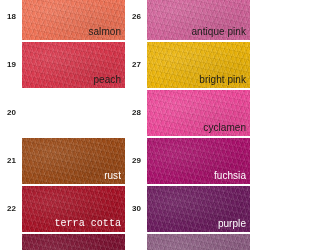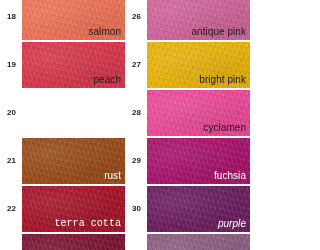--- a/index.html
+++ b/index.html
@@ -174,21 +174,21 @@
         </div>
       </div>
       <div class="swatch-row" style="top: 138px;">
         <div class="swatch-number" style="color: rgb(29, 29, 27);">29</div>
         <div class="swatch-chip" style="background: rgb(168, 16, 107);">
           <div class="swatch-name light-text">fuchsia</div>
         </div>
       </div>
       <div class="swatch-row" style="top: 186px;">
         <div class="swatch-number" style="color: rgb(29, 29, 27);">30</div>
-        <div class="swatch-chip" style="background: rgb(107, 28, 94); font-style: italic;">
+        <div class="swatch-chip" style="background: rgb(107, 28, 94);">
           <div class="swatch-name light-text">purple</div>
         </div>
       </div>
       <div class="swatch-row" style="top: 234px;">
         <div class="swatch-chip" style="background: rgb(138, 92, 128);">
           <div class="swatch-name light-text"></div>
         </div>
       </div>
     </div>
   </div>

